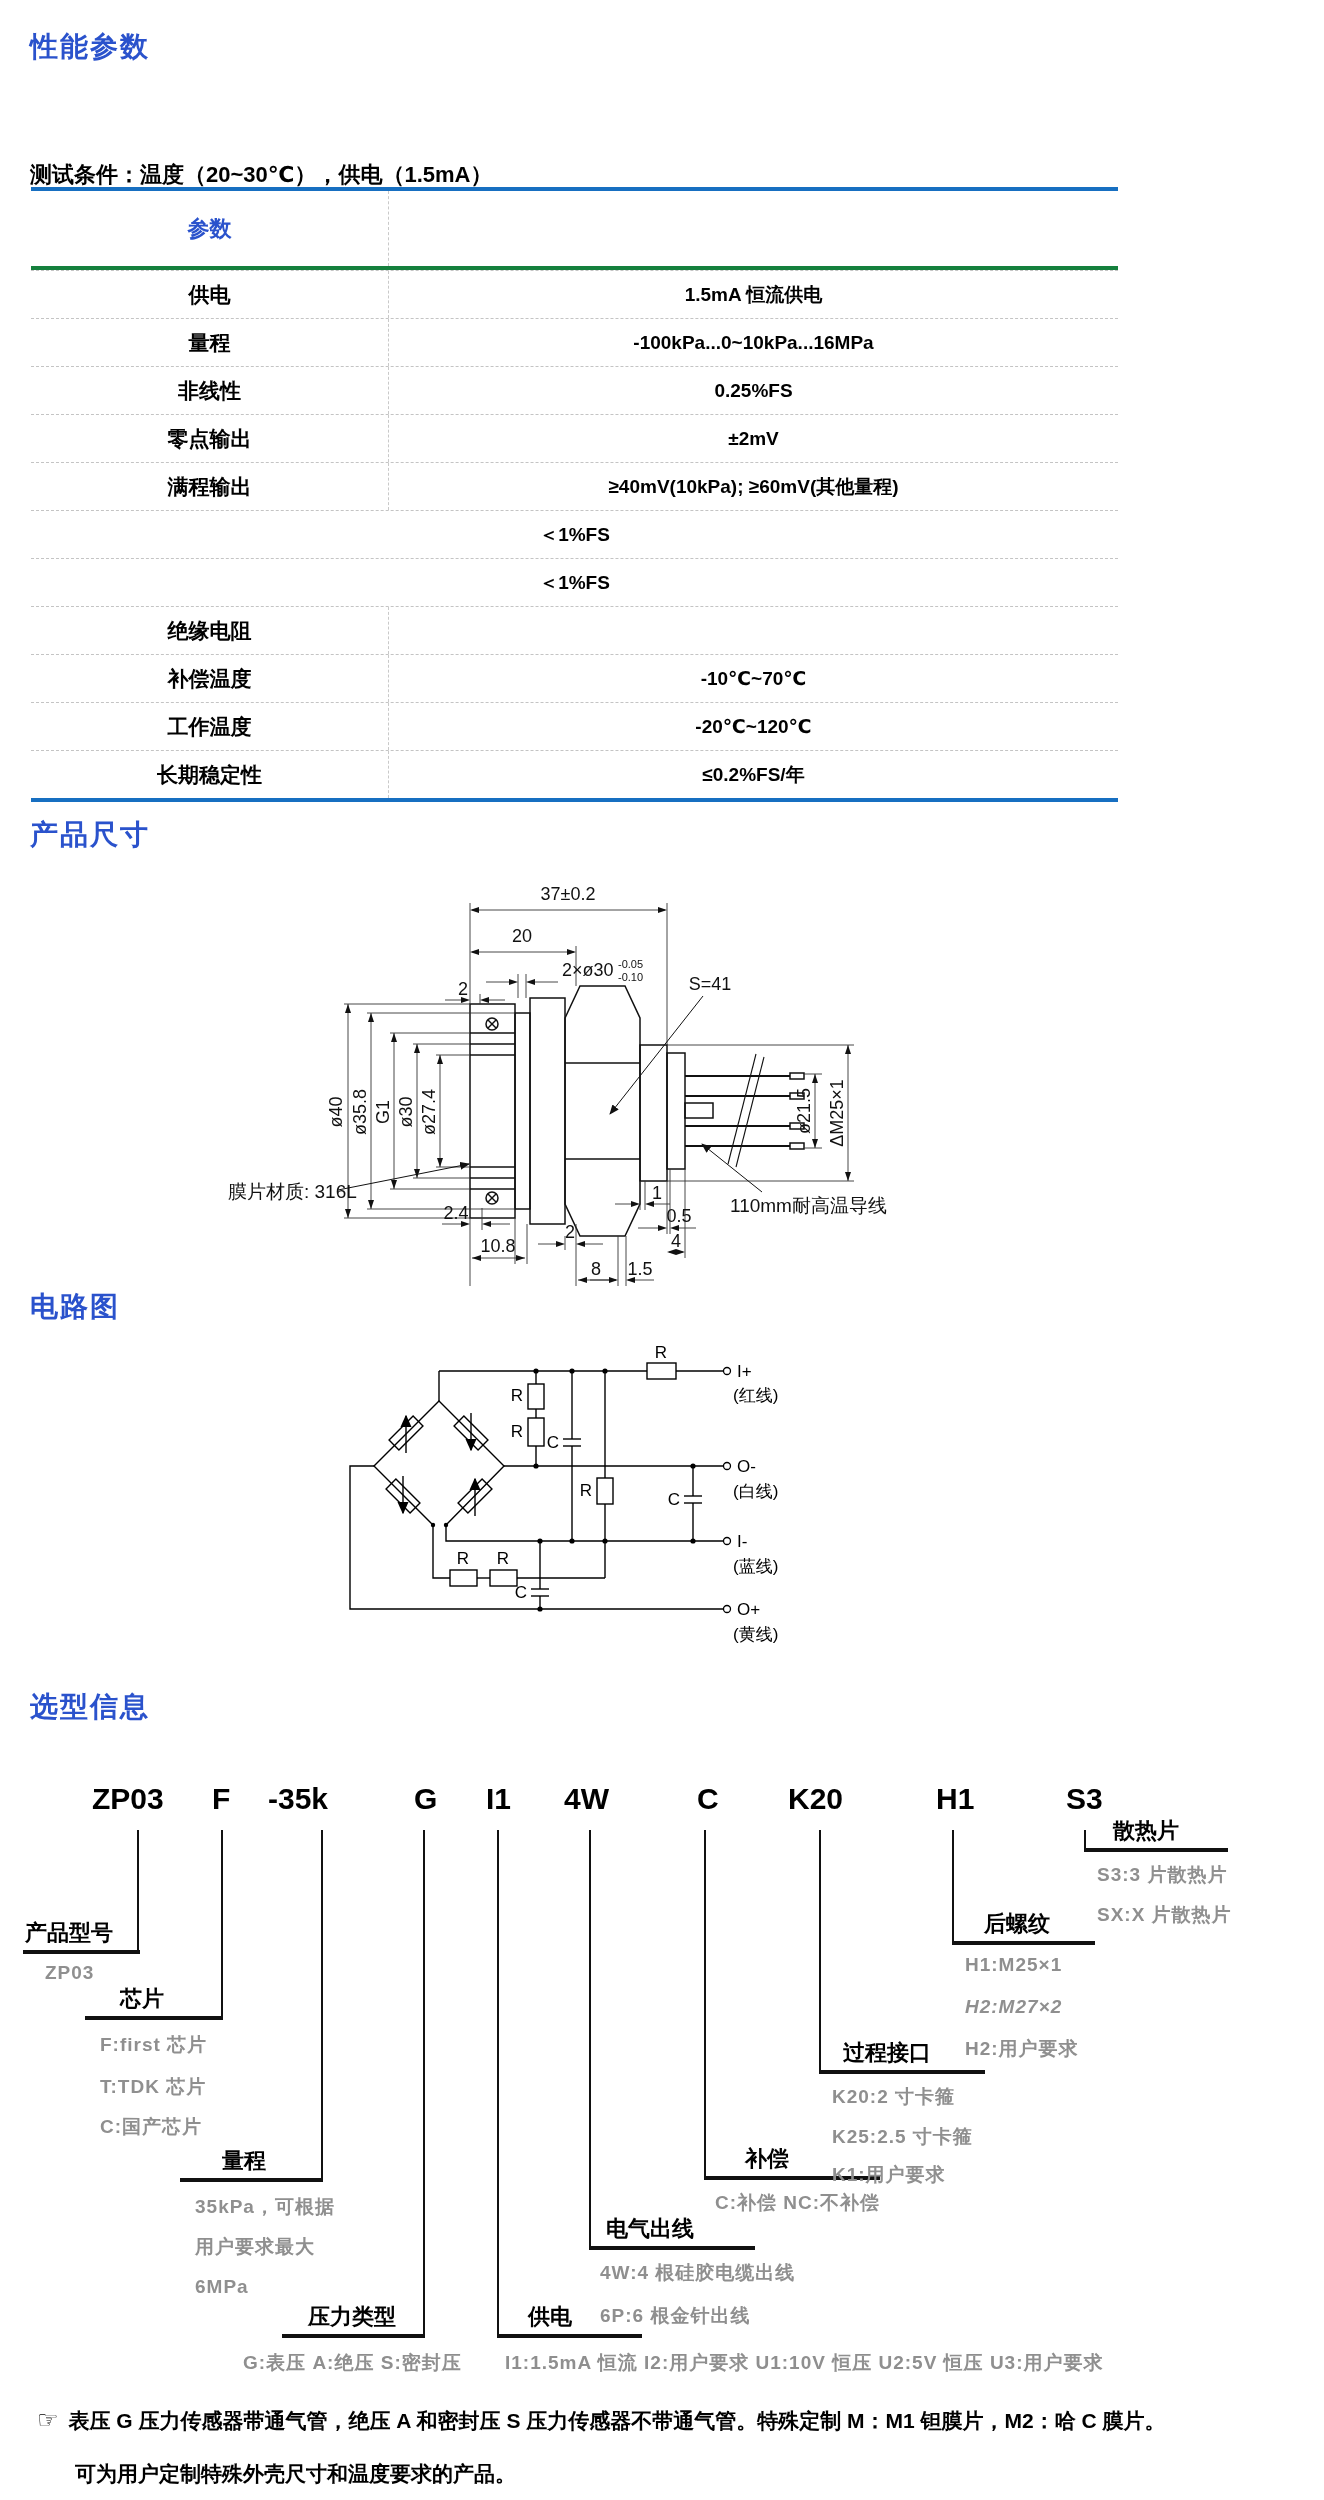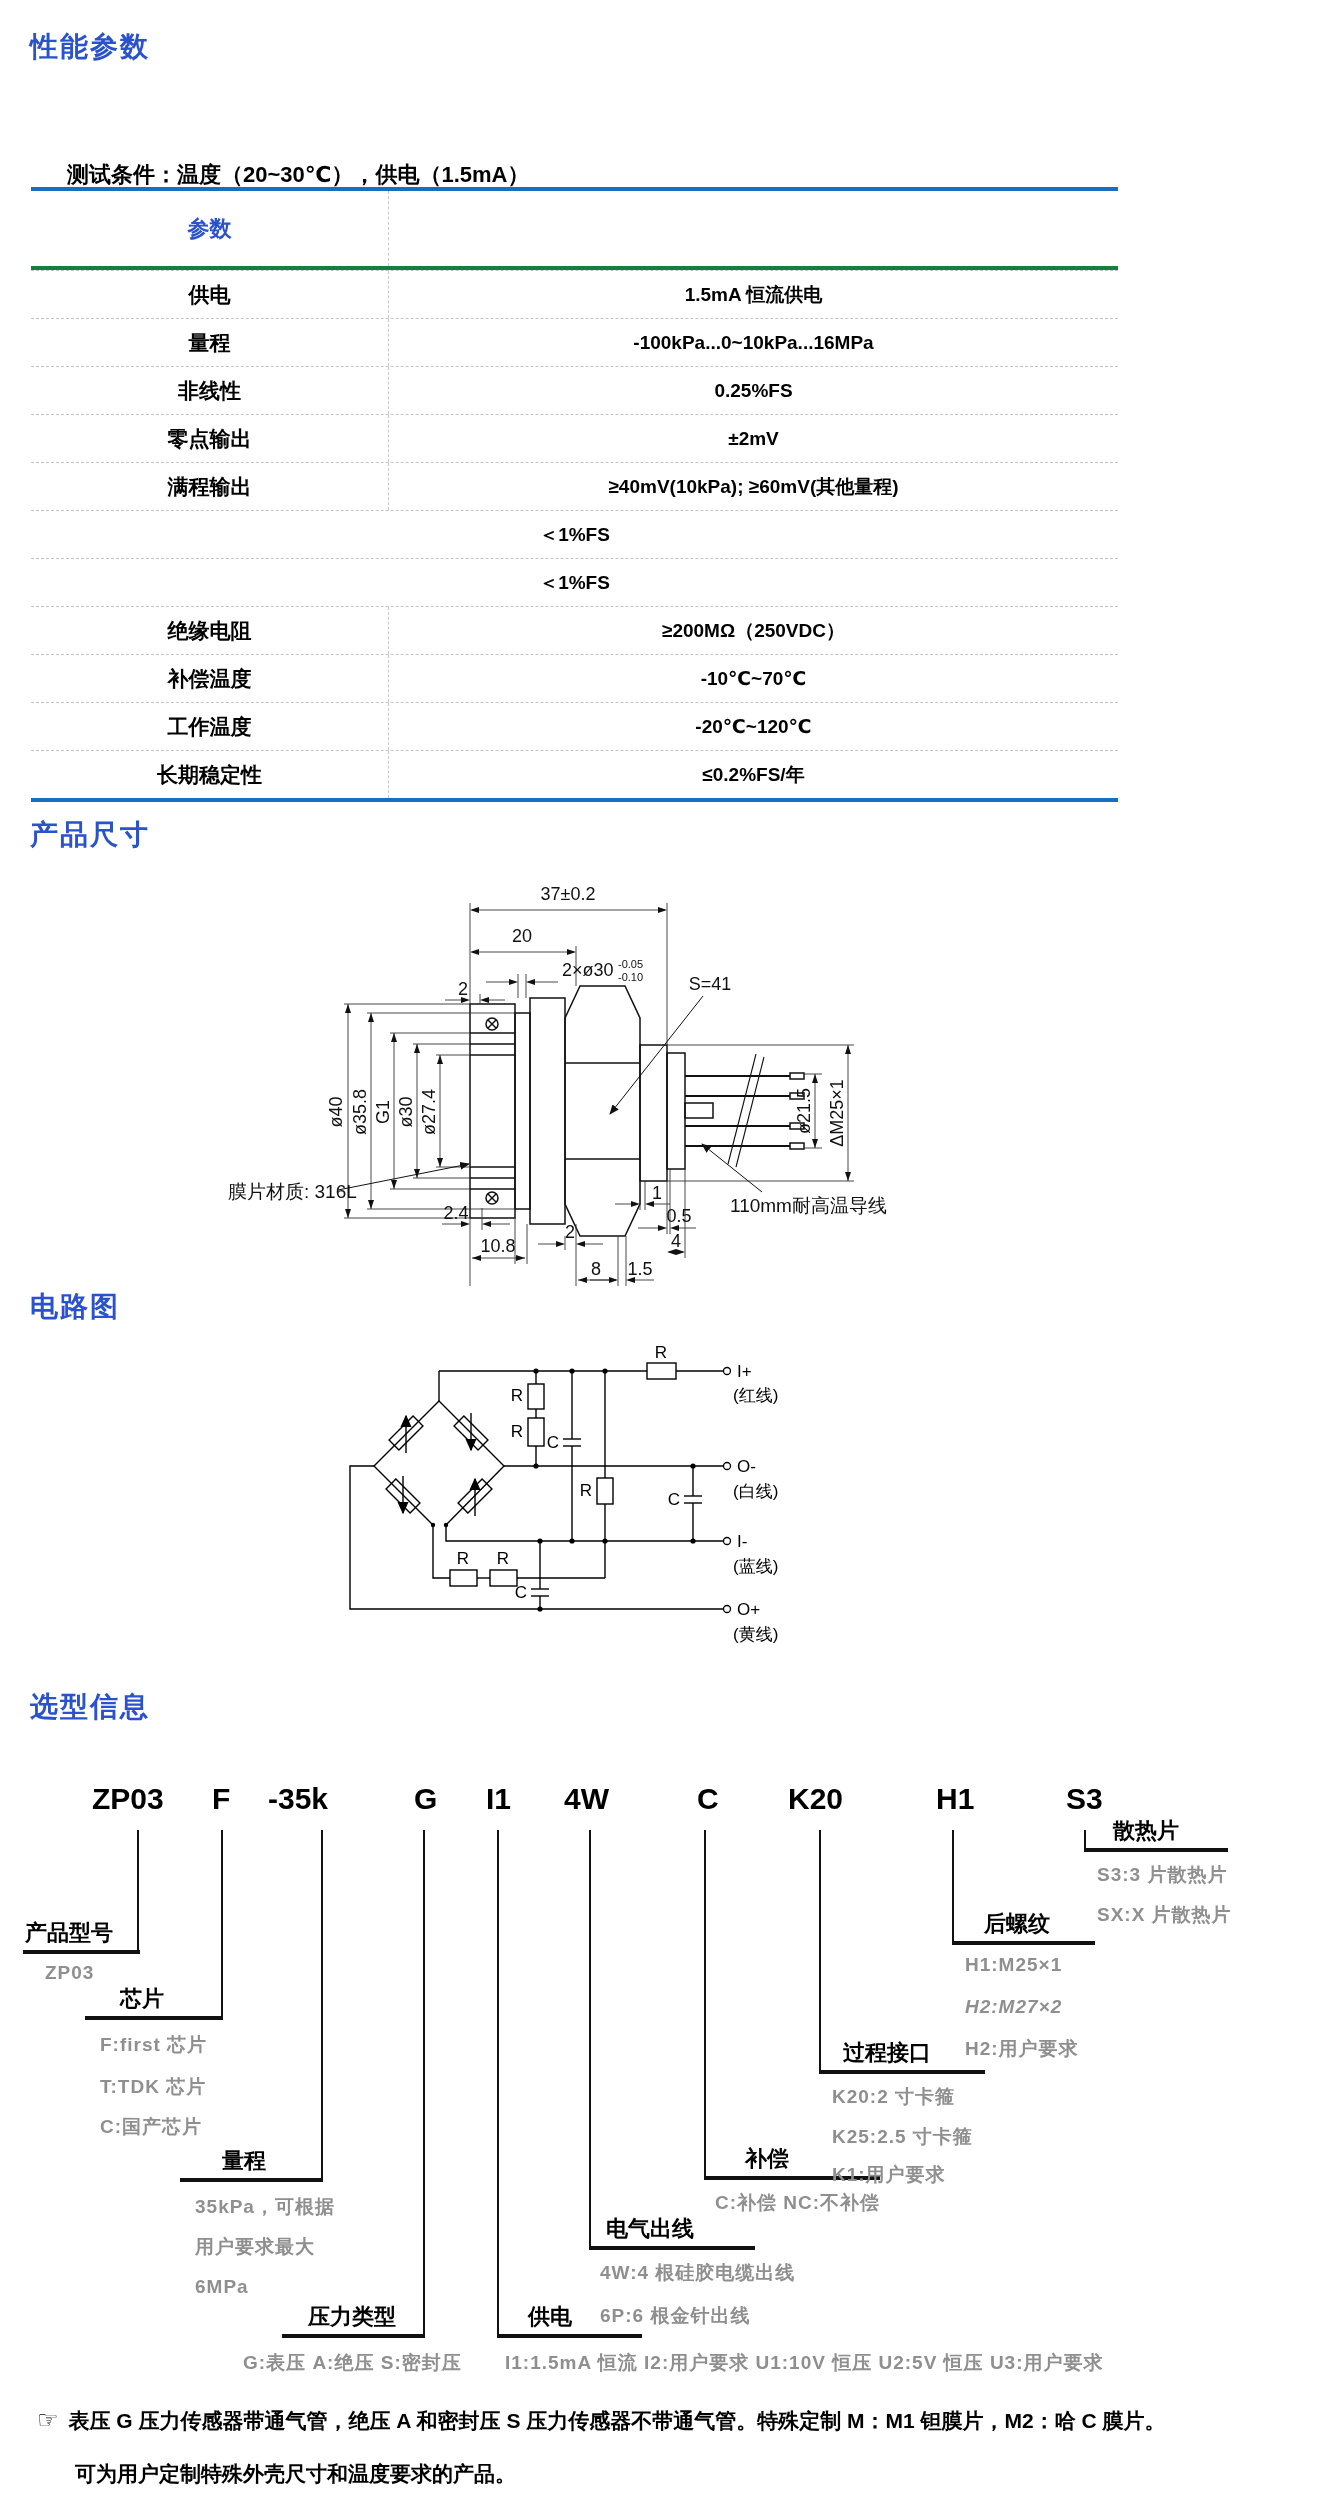--- a/index.html
+++ b/index.html
@@ -1,20 +1,20 @@
 <!DOCTYPE html>
 <html><head>
 <meta charset="utf-8">
 <style>
   html,body{margin:0;padding:0;background:#fff;}
   .page{position:relative;width:1324px;height:2500px;background:#fff;overflow:hidden;
         font-family:"Liberation Sans","DejaVu Sans",sans-serif;color:#000;}
   .abs{position:absolute;}
   .sec-title{font-size:28px;font-weight:bold;color:#2a52cc;letter-spacing:2px;white-space:nowrap;}
-  .subtitle{font-size:22px;font-weight:bold;color:#000;white-space:nowrap;margin-left:37px;}
+  .subtitle{font-size:22px;font-weight:bold;color:#000;white-space:nowrap;}
   
   .spec-table{position:absolute;left:31px;top:187px;width:1087px;
               border-top:4px solid #176fc1;border-bottom:4px solid #176fc1;}
   .trow{display:flex;height:47px;}
   .trow + .trow{border-top:1px dashed #c4c4c4;}
   .trow.header{height:75px;border-top:none;border-bottom:4px solid #15803d;}
   .tcell-p{width:357px;display:flex;align-items:center;justify-content:center;
            border-right:1px dashed #c9c9c9;font-weight:bold;font-size:21px;}
   .trow.header .tcell-p{color:#2a52cc;font-size:22px;}
   .tcell-v{flex:1;display:flex;align-items:center;justify-content:center;
@@ -70,21 +70,20 @@
       <div class="tcell-v">≥40mV(10kPa); ≥60mV(其他量程)</div>
     </div>
     <div class="trow">
       <div class="tcell-v">＜1%FS</div>
     </div>
     <div class="trow">
       <div class="tcell-v">＜1%FS</div>
     </div>
     <div class="trow">
       <div class="tcell-p">绝缘电阻</div>
-      <div class="tcell-v">≥200MΩ（250VDC）</div>
     </div>
     <div class="trow">
       <div class="tcell-p">补偿温度</div>
       <div class="tcell-v">-10℃~70℃</div>
     </div>
     <div class="trow">
       <div class="tcell-p">工作温度</div>
       <div class="tcell-v">-20℃~120℃</div>
     </div>
     <div class="trow">

